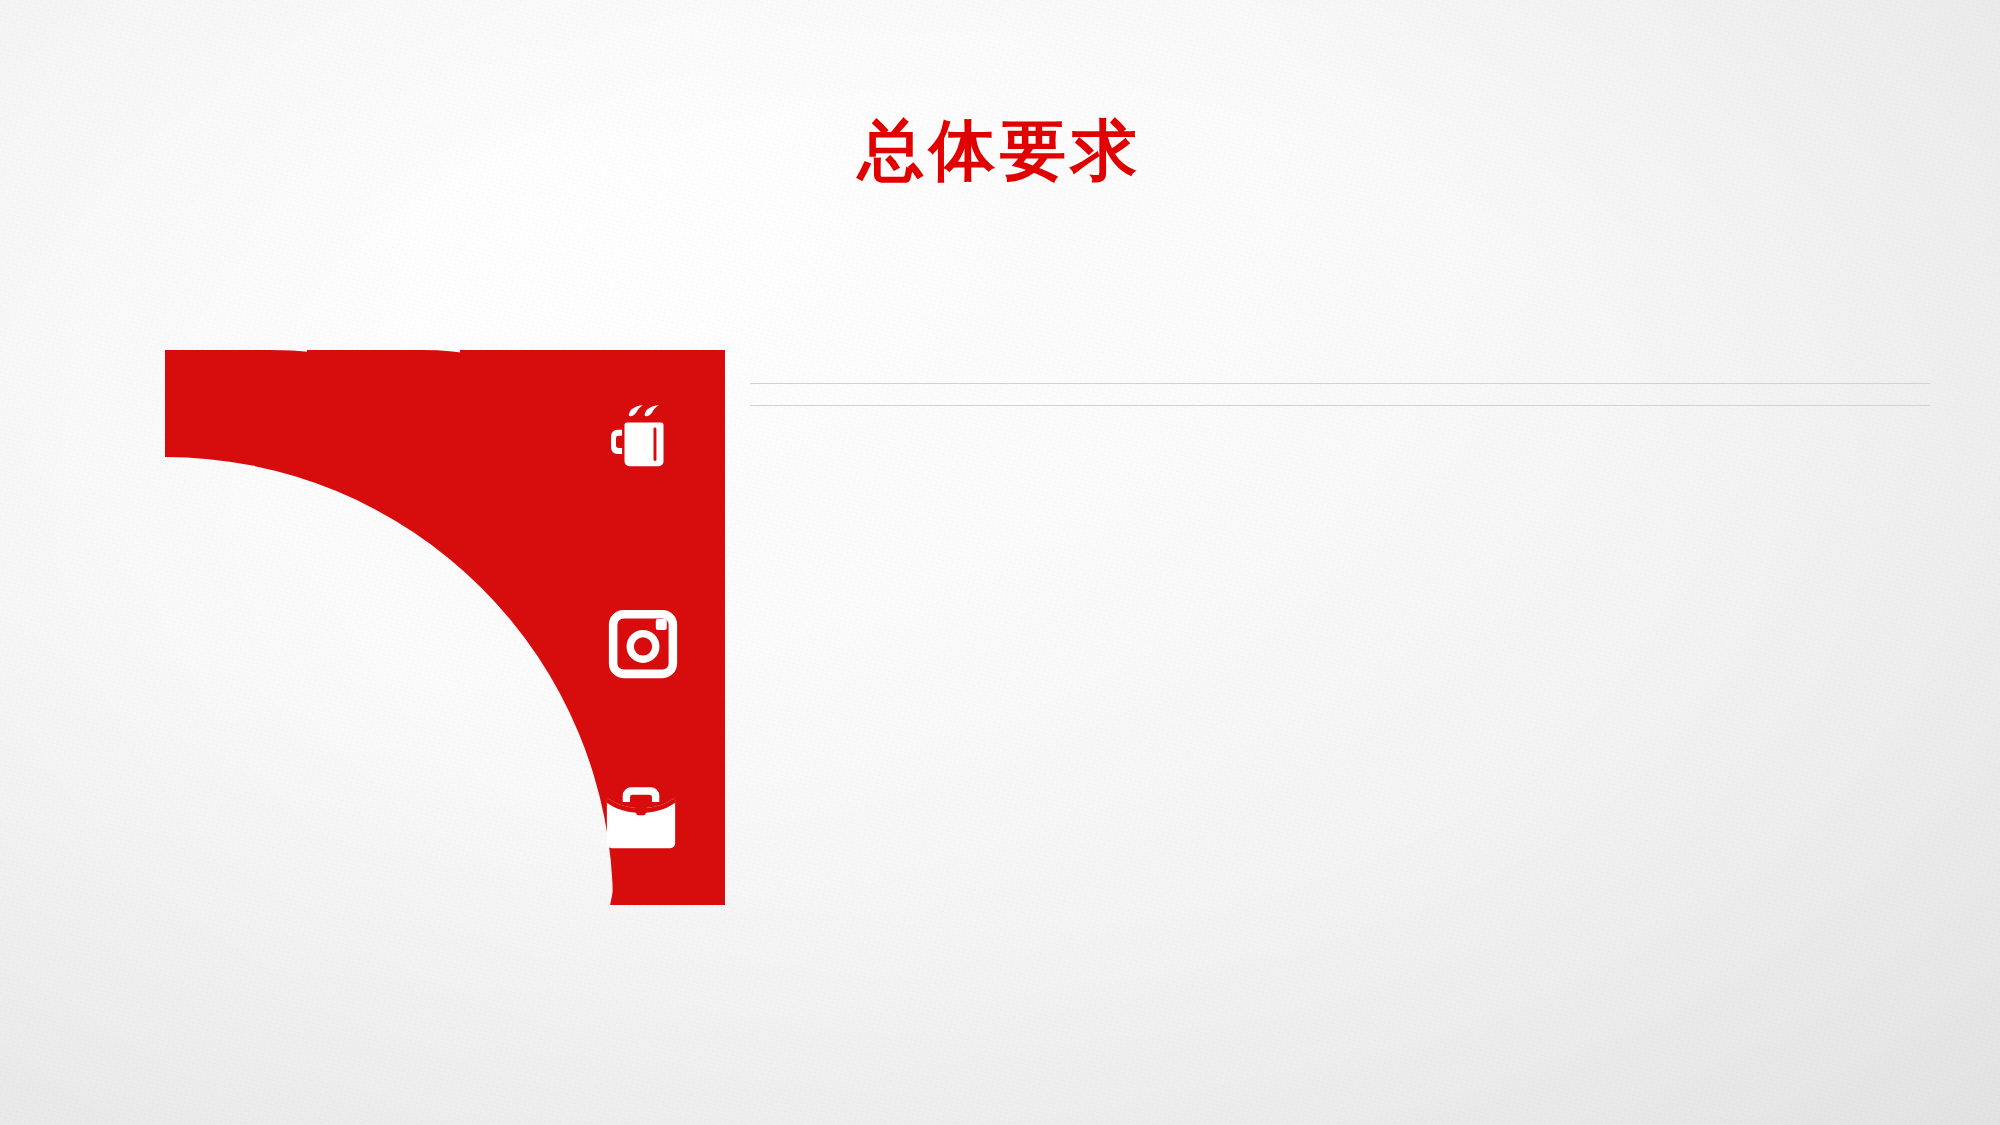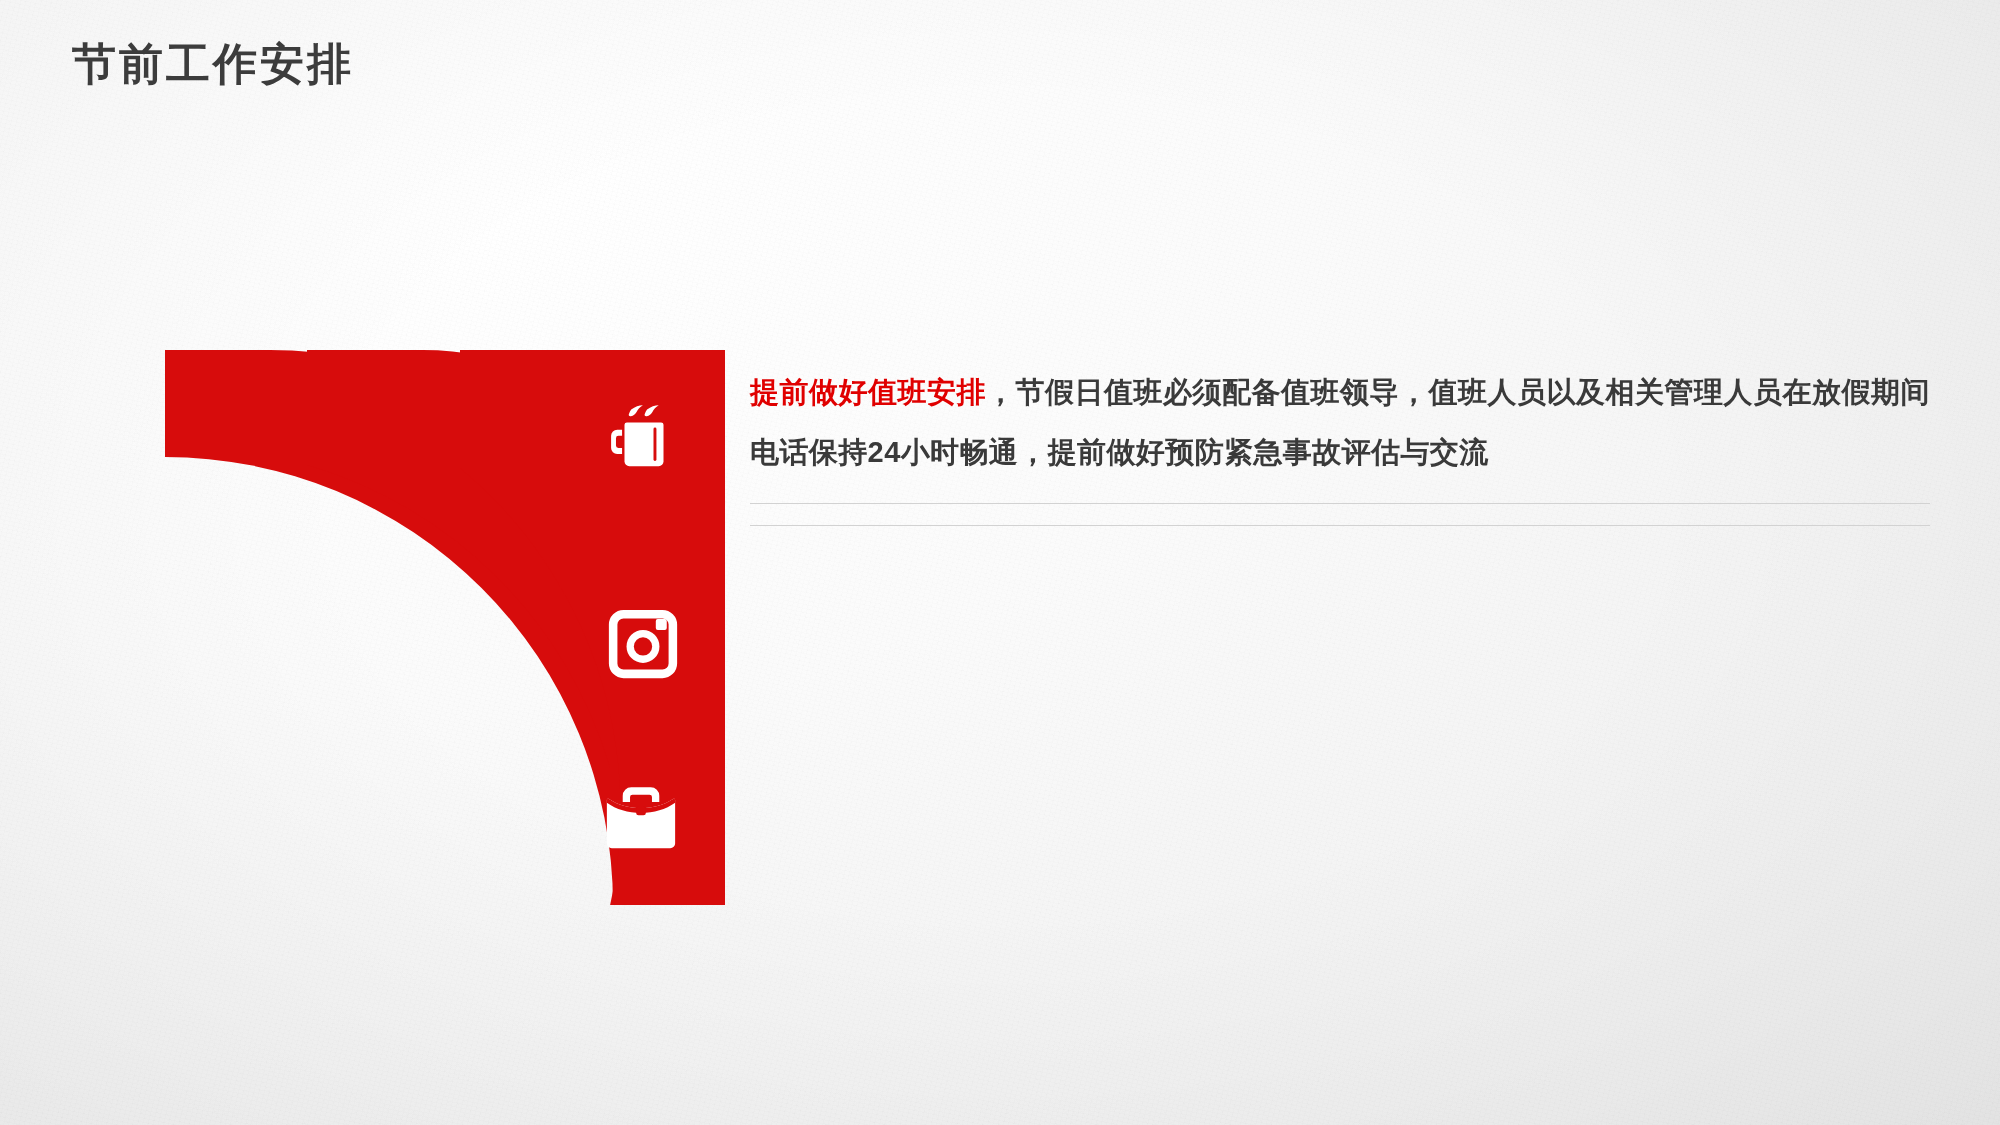--- a/index.html
+++ b/index.html
@@ -111,22 +111,22 @@
   #item-1 { margin-bottom: 0; }
 </style>
 </head>
 <body>
 
 <div id="slide">
 
   <div id="paper-texture"></div>
   <div id="paper-vignette"></div>
 
-  <div id="header-title">节前工作安排</div>
 
+  <div id="main-title">总体要求</div>
 
   <svg id="arcs" viewBox="0 0 560 555">
 
     <path fill="#d70c0c" d="M0,0 H105 A450,450 0 0 1 555,450 V555 H448 A448,448 0 0 0 0,107 Z"></path>
 
     <path fill="#d70c0c" d="M142,0 H258 A300,300 0 0 1 558,300 V418 H445 A445,445 0 0 0 142,115 Z"></path>
 
     <path fill="#d70c0c" d="M295,0 H560 V560 H444 A444,444 0 0 0 295,118 Z"></path>
   </svg>
 
@@ -150,23 +150,20 @@
 
   <svg class="arc-icon" id="icon-brief" viewBox="0 0 64 64">
     <path fill="#ffffff" d="M24 6h16a7 7 0 0 1 7 7v5h-6v-4a2 2 0 0 0-2-2H25a2 2 0 0 0-2 2v4h-6v-5a7 7 0 0 1 7-7z"></path>
     <path fill="#ffffff" d="M4 16.5c0-.9 1-1.4 1.7-.9C13 20.5 22 23 32 23s19-2.5 26.3-7.4c.8-.5 1.7 0 1.7.9V52a4 4 0 0 1-4 4H8a4 4 0 0 1-4-4z"></path>
     <path fill="#d70c0c" d="M4 16.5c0-.9 1-1.4 1.7-.9C13 20.5 22 23 32 23s19-2.5 26.3-7.4c.8-.5 1.7 0 1.7.9v2.1C52.3 24 42.6 27 32 27S11.7 24 4 18.6z"></path>
     <rect x="28" y="22" width="8" height="7" rx="2" fill="#d70c0c"></rect>
   </svg>
 
   <div id="content-list">
 
-    <div class="content-item" id="item-1">
-      <div class="para"><span class="lead">提前做好值班安排</span><span>，节假日值班必须配备值班领导，值班人员以及相关管理人员在放假期间电话保持24小时畅通，提前做好预防紧急事故评估与交流</span></div>
-    </div>
 
     <div class="divider"></div>
 
 
     <div class="divider"></div>
 
 
   </div>
 </div>
 

